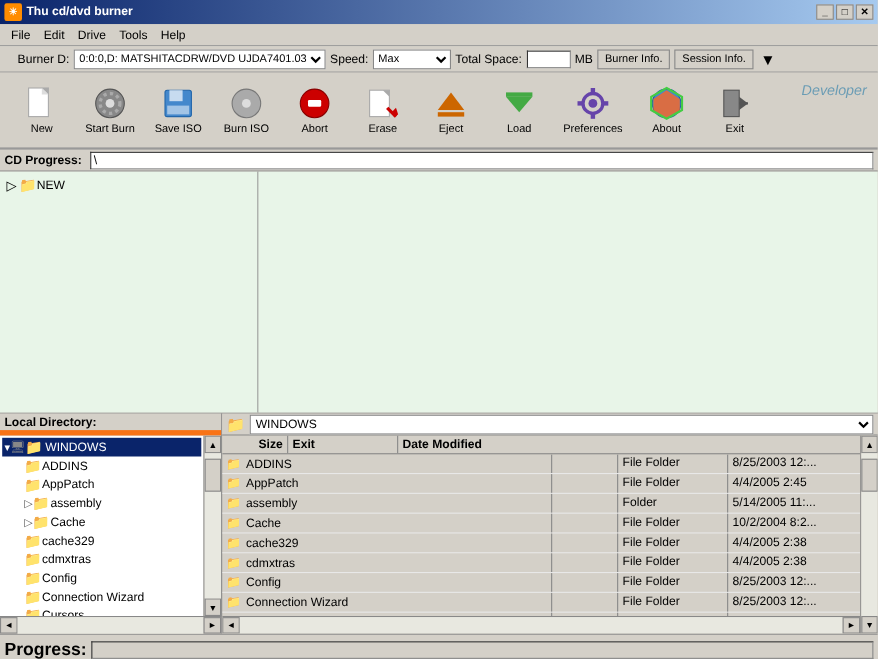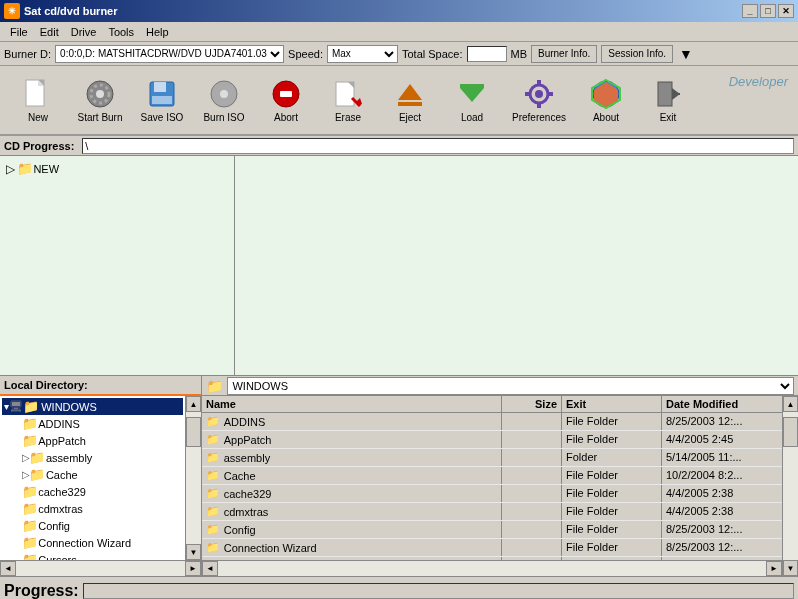--- a/index.html
+++ b/index.html
@@ -41,21 +41,21 @@
       font-size: 11px;
     }
     
     
     .burner-bar {
       background: #d4d0c8;
       border-bottom: 1px solid #999;
       height: 24px;
       display: flex;
       align-items: center;
-      padding: 2px 4px;
+      padding: 2px 16px;
       gap: 4px;
       font-size: 11px;
     }
     .burner-bar select {
       height: 18px;
       font-size: 10px;
       border: 1px solid #888;
       background: white;
     }
     .burner-bar-btn {
@@ -155,21 +155,21 @@
       height: 200px;
     }
     .local-dir-section {
       width: 235px;
       border-right: 1px solid #888;
       display: flex;
       flex-direction: column;
     }
     .local-dir-header {
       background: #d4d0c8;
-      border-bottom: 2px solid #f97316;
+      border-bottom: 5px solid #f97316;
       padding: 2px 4px;
       font-size: 11px;
       font-weight: bold;
       height: 20px;
       display: flex;
       align-items: center;
     }
     
     
     .file-browser-section {
@@ -310,21 +310,21 @@
       display: flex;
       flex-direction: column;
     }
   </style>
 </head>
 <body>
 
 <div class="title-bar">
   <div class="title-bar-left">
     <div class="title-bar-icon">☀</div>
-    <span>Sat cd/dvd burner</span>
+    <span>Thu cd/dvd burner</span>
   </div>
   <div class="title-bar-buttons">
     <div class="title-btn">_</div>
     <div class="title-btn">□</div>
     <div class="title-btn">✕</div>
   </div>
 </div>
 
 <div class="menu-bar">
   <span class="menu-item">File</span>
@@ -575,21 +575,20 @@
       <span style="margin-right:4px; color:#d4a017; font-size:14px;">📁</span>
       <select style="flex:1; height:18px; font-size:11px; border:1px solid #888; background:white;">
         <option>WINDOWS</option>
       </select>
     </div>
 
     <div style="display:flex; flex:1; overflow:hidden;">
       <div class="file-list-area">
 
         <div class="file-table-header">
-          <div class="col-name" style="cursor:pointer;">Name</div>
           <div class="col-size" style="cursor:pointer;">Size</div>
           <div class="col-type" style="cursor:pointer;">Exit</div>
           <div class="col-date" style="cursor:pointer;">Date Modified</div>
         </div>
 
         <div style="overflow:hidden; flex:1;">
           <div class="file-row">
             <div class="col-name">
                 <span style="color:#d4a017;">📁</span>
                 <span>ADDINS</span>

